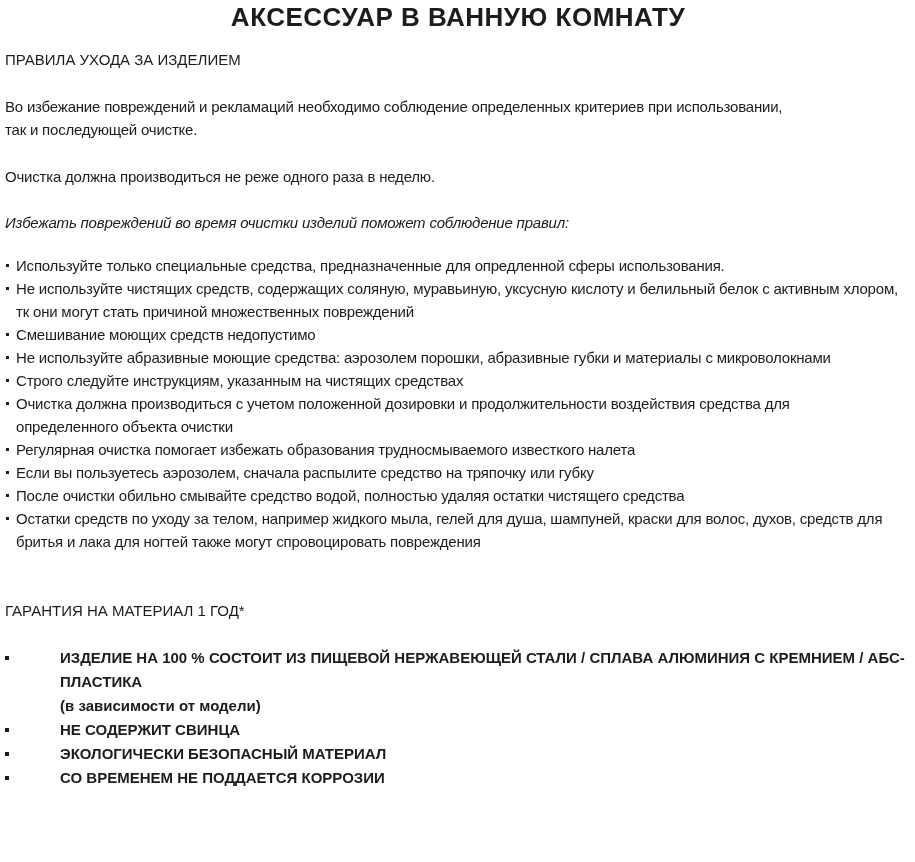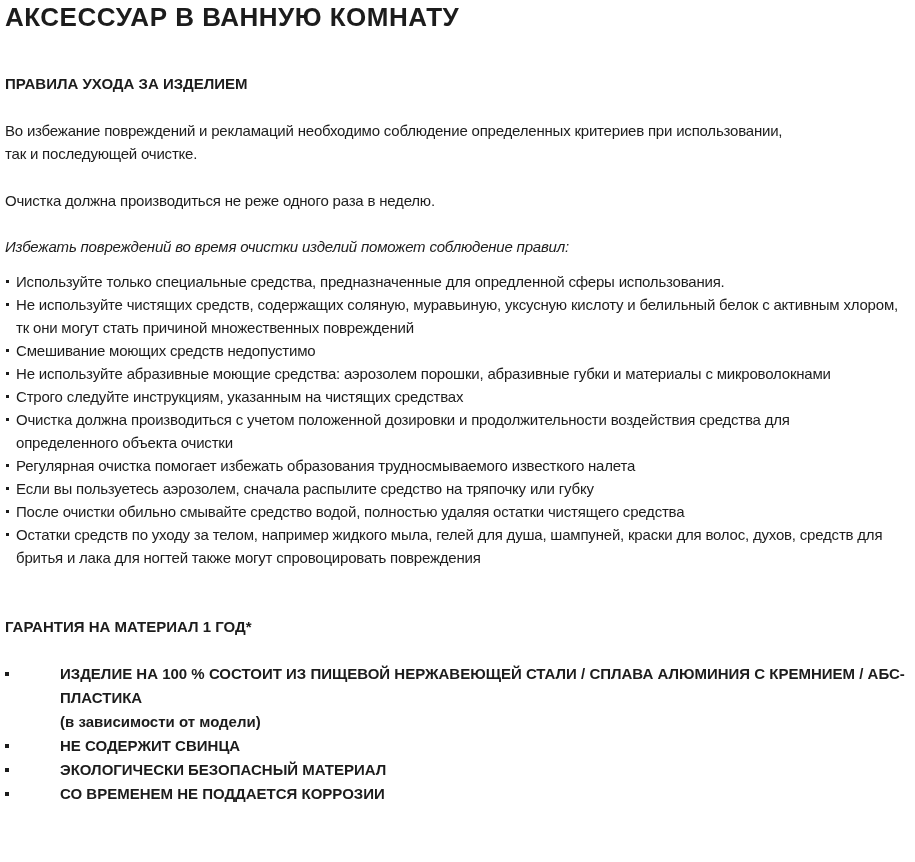--- a/index.html
+++ b/index.html
@@ -19,46 +19,47 @@
   }
   .doc {
     box-sizing: border-box;
     width: 915px;
     height: 862px;
     padding: 0 4px 0 5px;
     overflow: hidden;
   }
   .page-title {
     margin: 2px 0 0 0;
+    text-align: center;
     font-size: 26px;
     line-height: 30px;
     font-weight: 700;
     letter-spacing: 0.5px;
   }
   .section-heading {
-    margin: 44px 0 0 0;
+    margin: 20px 0 0 0;
     font-size: 15px;
     line-height: 16px;
-    font-weight: 700;
+    font-weight: 400;
     letter-spacing: 0;
   }
   .para {
     margin: 24px 0 0 0;
     white-space: pre-line;
   }
   .para.first {
     margin-top: 27px;
   }
   .para.intro-list {
     margin-top: 23px;
     font-style: italic;
   }
   ul.plain-list {
     list-style: none;
-    margin: 12px 0 0 0;
+    margin: 20px 0 0 0;
     padding: 0;
   }
   ul.plain-list li {
     display: flex;
     align-items: flex-start;
   }
   .dot {
     flex: none;
     width: 3px;
     height: 3px;

